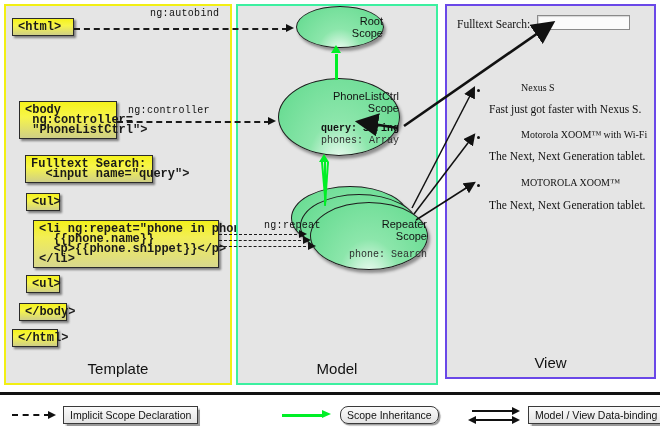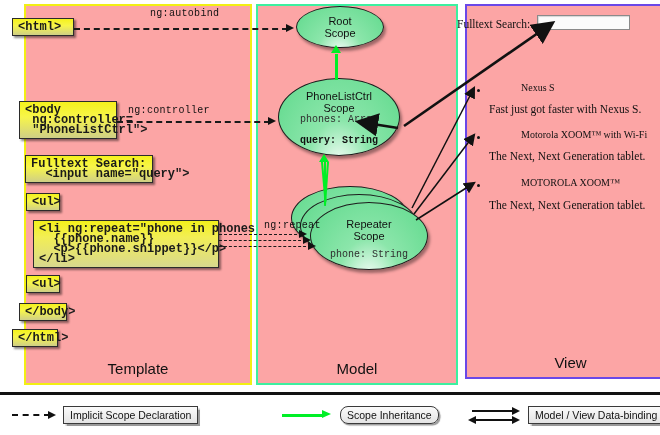--- a/index.html
+++ b/index.html
@@ -1,20 +1,20 @@
 <!DOCTYPE html>
 <html><head>
 <meta charset="utf-8">
 <style>
   html,body{margin:0;padding:0;background:#fff;}
   body{width:660px;height:435px;overflow:hidden;
        font-family:"Liberation Sans", sans-serif;}
   #root{position:relative;width:660px;height:435px;background:#ffffff;}
 
-  .panel{position:absolute;background:#fca5a5;box-sizing:border-box;margin-left:20px;}
+  .panel{position:absolute;background:#e5e5e5;box-sizing:border-box;}
   #panel-template{left:4px;top:4px;width:228px;height:381px;border:2px solid #f2ef13;}
   #panel-model{left:236px;top:4px;width:202px;height:381px;border:2px solid #3cf0a0;}
   #panel-view{left:445px;top:4px;width:211px;height:375px;border:2px solid #6a48e8;}
 
   .panel-label{position:absolute;bottom:6px;left:0;width:100%;text-align:center;
        font-size:15px;color:#111;font-family:"Liberation Sans",sans-serif;}
 
   
   .code-box{position:absolute;box-sizing:border-box;
       border:1px solid #2b2b2b;
@@ -31,21 +31,21 @@
   .arrowhead{position:absolute;width:0;height:0;
       border-top:4.5px solid transparent;border-bottom:4.5px solid transparent;
       border-left:8px solid #111;}
   .conn-label{position:absolute;font-family:"Liberation Mono","DejaVu Sans Mono",monospace;
       font-size:10px;color:#111;letter-spacing:.3px;}
 
   
   .scope{position:absolute;border-radius:50%;border:1.6px solid #1d1d1d;
       background:radial-gradient(ellipse at 50% 118%, #ffffff 0%, #8ce6ab 38%, #5fd98c 100%);
       box-shadow:2px 3px 3px rgba(0,0,0,.38);
-      text-align:center;box-sizing:border-box;}
+      text-align:right;box-sizing:border-box;}
   .scope-title{font-family:"Liberation Sans",sans-serif;font-size:11px;color:#111;line-height:12px;}
   .scope-prop{font-family:"Liberation Mono","DejaVu Sans Mono",monospace;font-size:10px;line-height:12px;color:#2f2f2f;}
   .scope-prop.bold{font-weight:bold;color:#111;}
 
   
   .green-line{position:absolute;background:#00ef26;}
   .green-head{position:absolute;width:0;height:0;
       border-left:5px solid transparent;border-right:5px solid transparent;
       border-bottom:8px solid #00ef26;}
 
@@ -114,30 +114,30 @@
   </div>
 
   <div class="scope" style="left:296px;top:6px;width:88px;height:42px;padding-top:8px;">
     <div class="scope-title">Root</div>
     <div class="scope-title">Scope</div>
   </div>
 
   <div class="scope" style="left:278px;top:78px;width:122px;height:78px;padding-top:11px;">
     <div class="scope-title">PhoneListCtrl</div>
     <div class="scope-title">Scope</div>
+    <div class="scope-prop bold" style="margin-top:9px;">query: String</div>
     <div class="scope-prop">phones: Array</div>
-    <div class="scope-prop bold" style="margin-top:9px;">query: String</div>
   </div>
 
   <div class="scope" style="left:291px;top:186px;width:118px;height:64px;"></div>
   <div class="scope" style="left:300px;top:194px;width:118px;height:64px;"></div>
   <div class="scope" style="left:310px;top:202px;width:118px;height:68px;padding-top:15px;">
     <div class="scope-title">Repeater</div>
     <div class="scope-title">Scope</div>
-    <div class="scope-prop" style="margin-top:7px;">phone: String</div>
+    <div class="scope-prop" style="margin-top:7px;">phone: Search</div>
   </div>
 
   <div class="green-line" style="left:321px;top:162px;width:2px;height:40px;transform:rotate(-5deg);transform-origin:top center;"></div>
   <div class="green-line" style="left:324px;top:162px;width:2px;height:42px;"></div>
   <div class="green-line" style="left:327px;top:162px;width:2px;height:44px;transform:rotate(4deg);transform-origin:top center;"></div>
   <div class="green-head" style="left:319px;top:154px;"></div>
 
   <div class="green-line" style="left:335px;top:54px;width:3px;height:26px;"></div>
   <div class="green-head" style="left:331px;top:45px;"></div>
 

